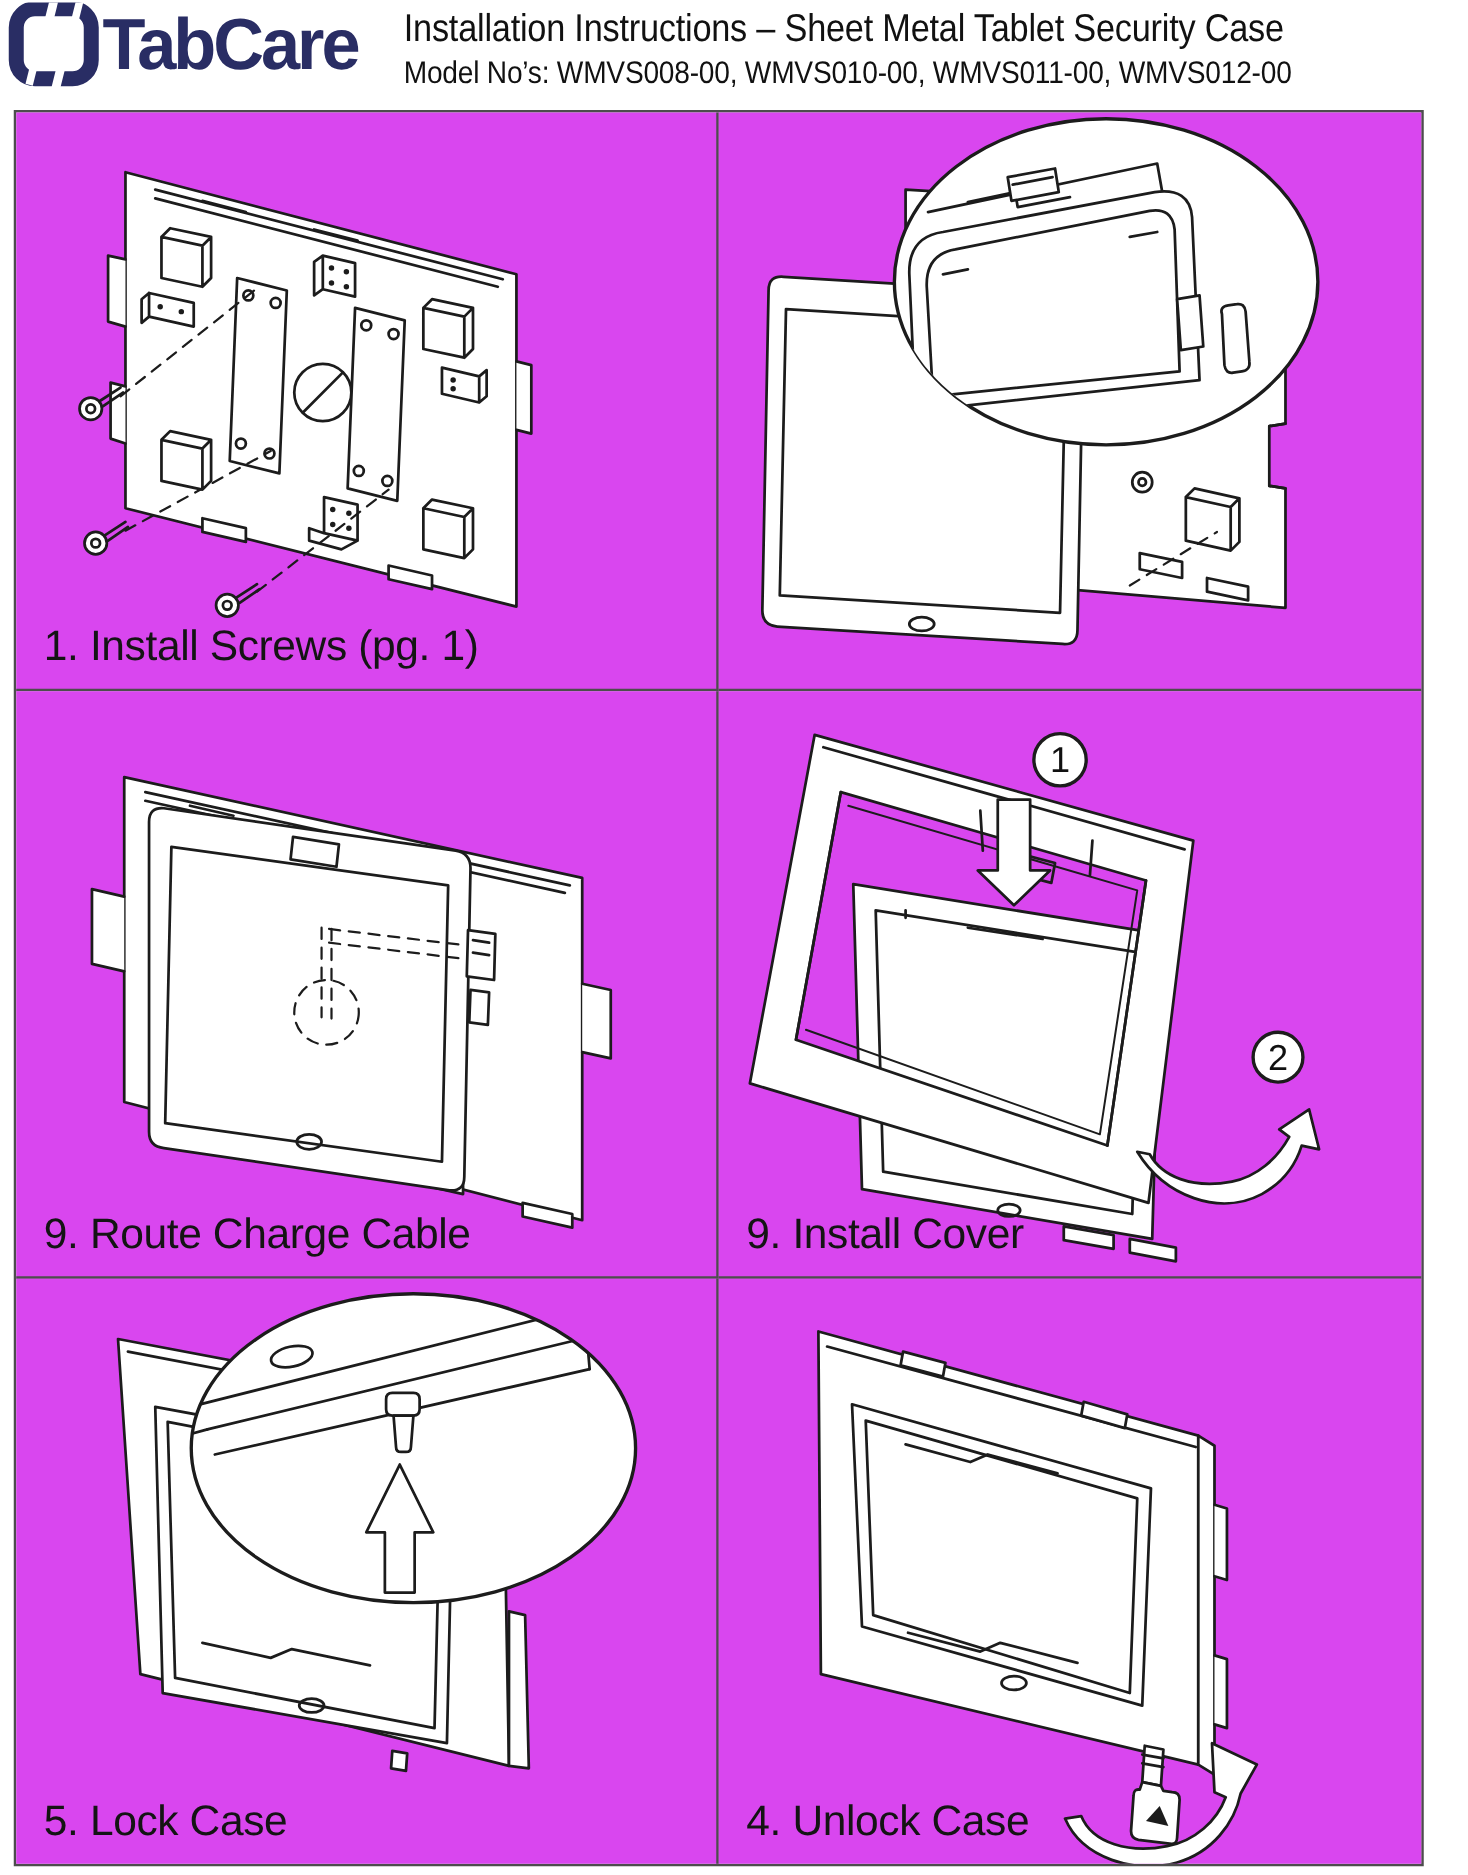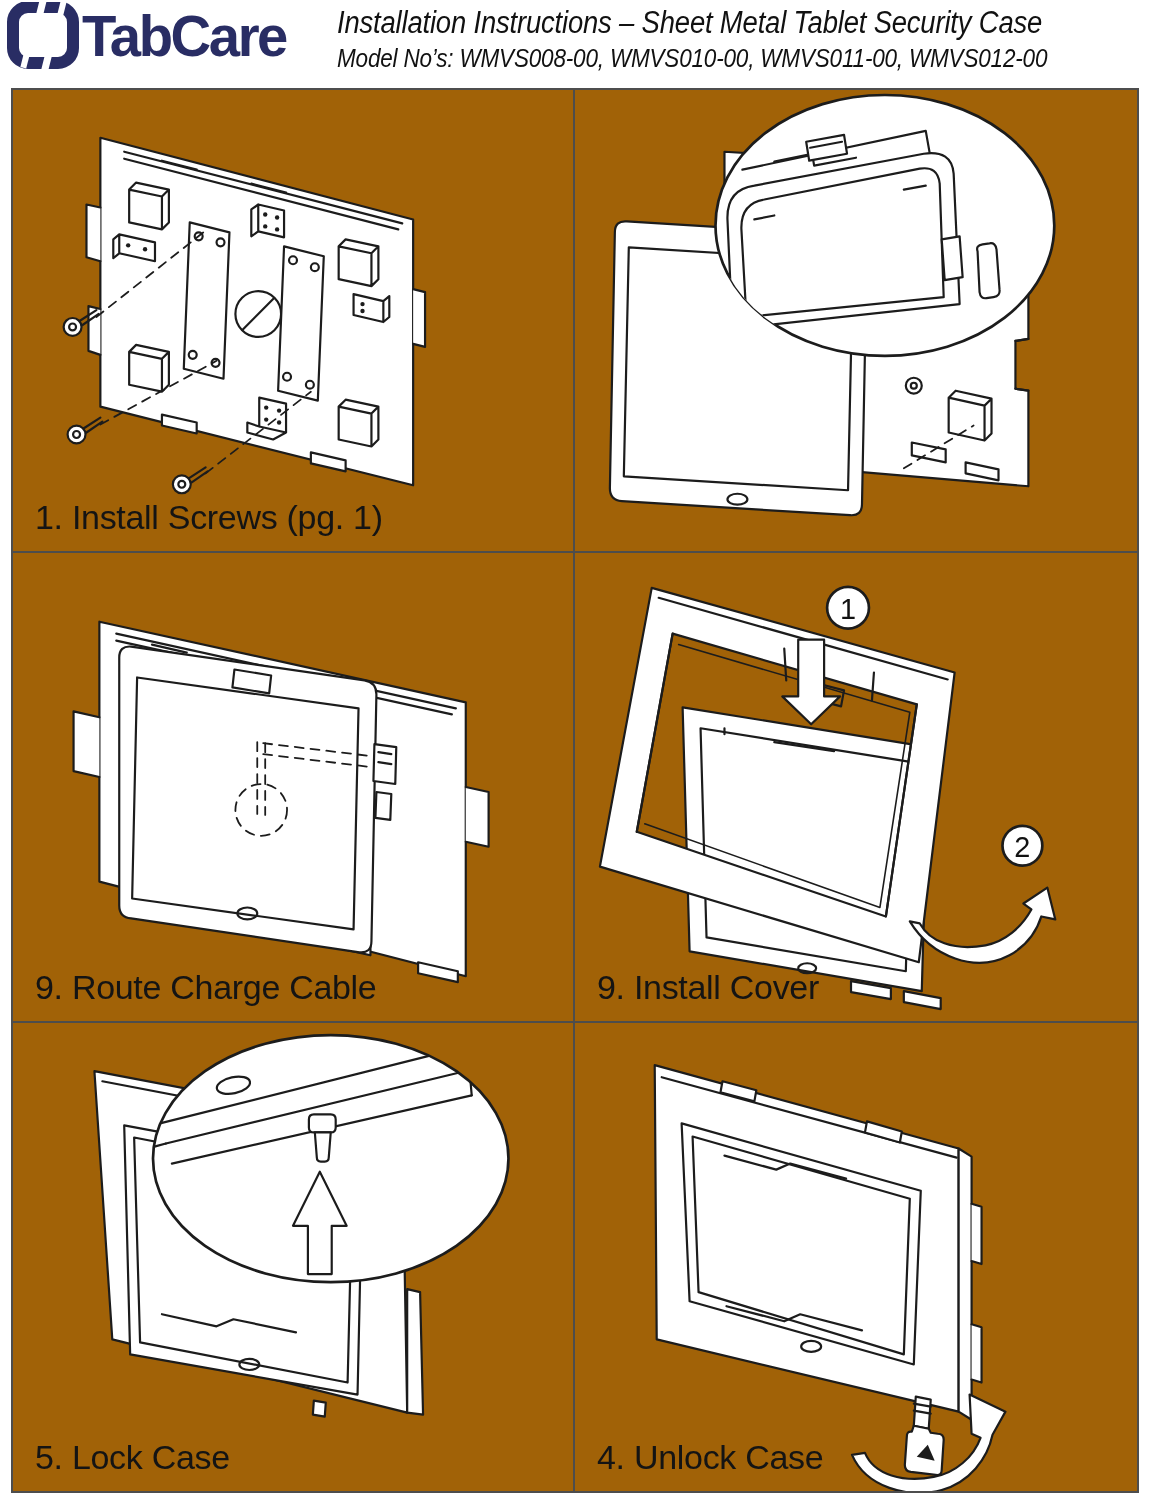--- a/index.html
+++ b/index.html
@@ -5,32 +5,32 @@
   html,body{margin:0;padding:0;background:#fff;}
   .page{position:relative;width:1174px;height:1500px;background:#fff;
         font-family:"Liberation Sans","DejaVu Sans",sans-serif;color:#111;overflow:hidden;}
 
   
   .hdr{position:absolute;left:0;top:0;width:1174px;height:64px;}
   .logo{position:absolute;left:6px;top:2px;display:flex;align-items:center;}
   .logo-icon{width:76px;height:68px;display:block;}
   .logo-text{font-size:58px;font-weight:700;color:#292d64;letter-spacing:-2.5px;
              transform:scaleX(0.97);transform-origin:left center;line-height:68px;}
-  .titles{position:absolute;left:337px;top:5px;width:835px;font-style:italic;}
+  .titles{position:absolute;left:323px;top:5px;width:835px;}
   .title{font-size:31px;color:#111;white-space:nowrap;transform:scaleX(0.885);
          transform-origin:left top;letter-spacing:-0.2px;}
   .subtitle{font-size:25px;color:#111;white-space:nowrap;transform:scaleX(0.90);
             transform-origin:left top;margin-top:3px;letter-spacing:-0.2px;}
 
   
   .grid{position:absolute;left:11px;top:88px;width:1128px;height:1405px;
         border:2px solid #4d4d4d;box-sizing:border-box;
         display:grid;grid-template-columns:1fr 1fr;grid-template-rows:463px 470px 1fr;
         background:#fff;}
-  .cell{position:relative;background:#a16207;box-sizing:border-box;}
+  .cell{position:relative;background:#d946ef;box-sizing:border-box;}
   .cell.br{border-right:2px solid #4d4d4d;}
   .cell.bb{border-bottom:2px solid #4d4d4d;}
   .art{position:absolute;inset:0;width:100%;height:100%;display:block;}
   .caption{position:absolute;left:22px;bottom:14px;font-size:34px;color:#141414;
            letter-spacing:-0.3px;white-space:nowrap;}
 
   
   .art *{stroke:#1c1c1c;stroke-width:2.2;stroke-linejoin:round;stroke-linecap:round;fill:none;}
   .art .w{fill:#ffffff;}
   .art .f{fill:#1c1c1c;stroke:none;}

